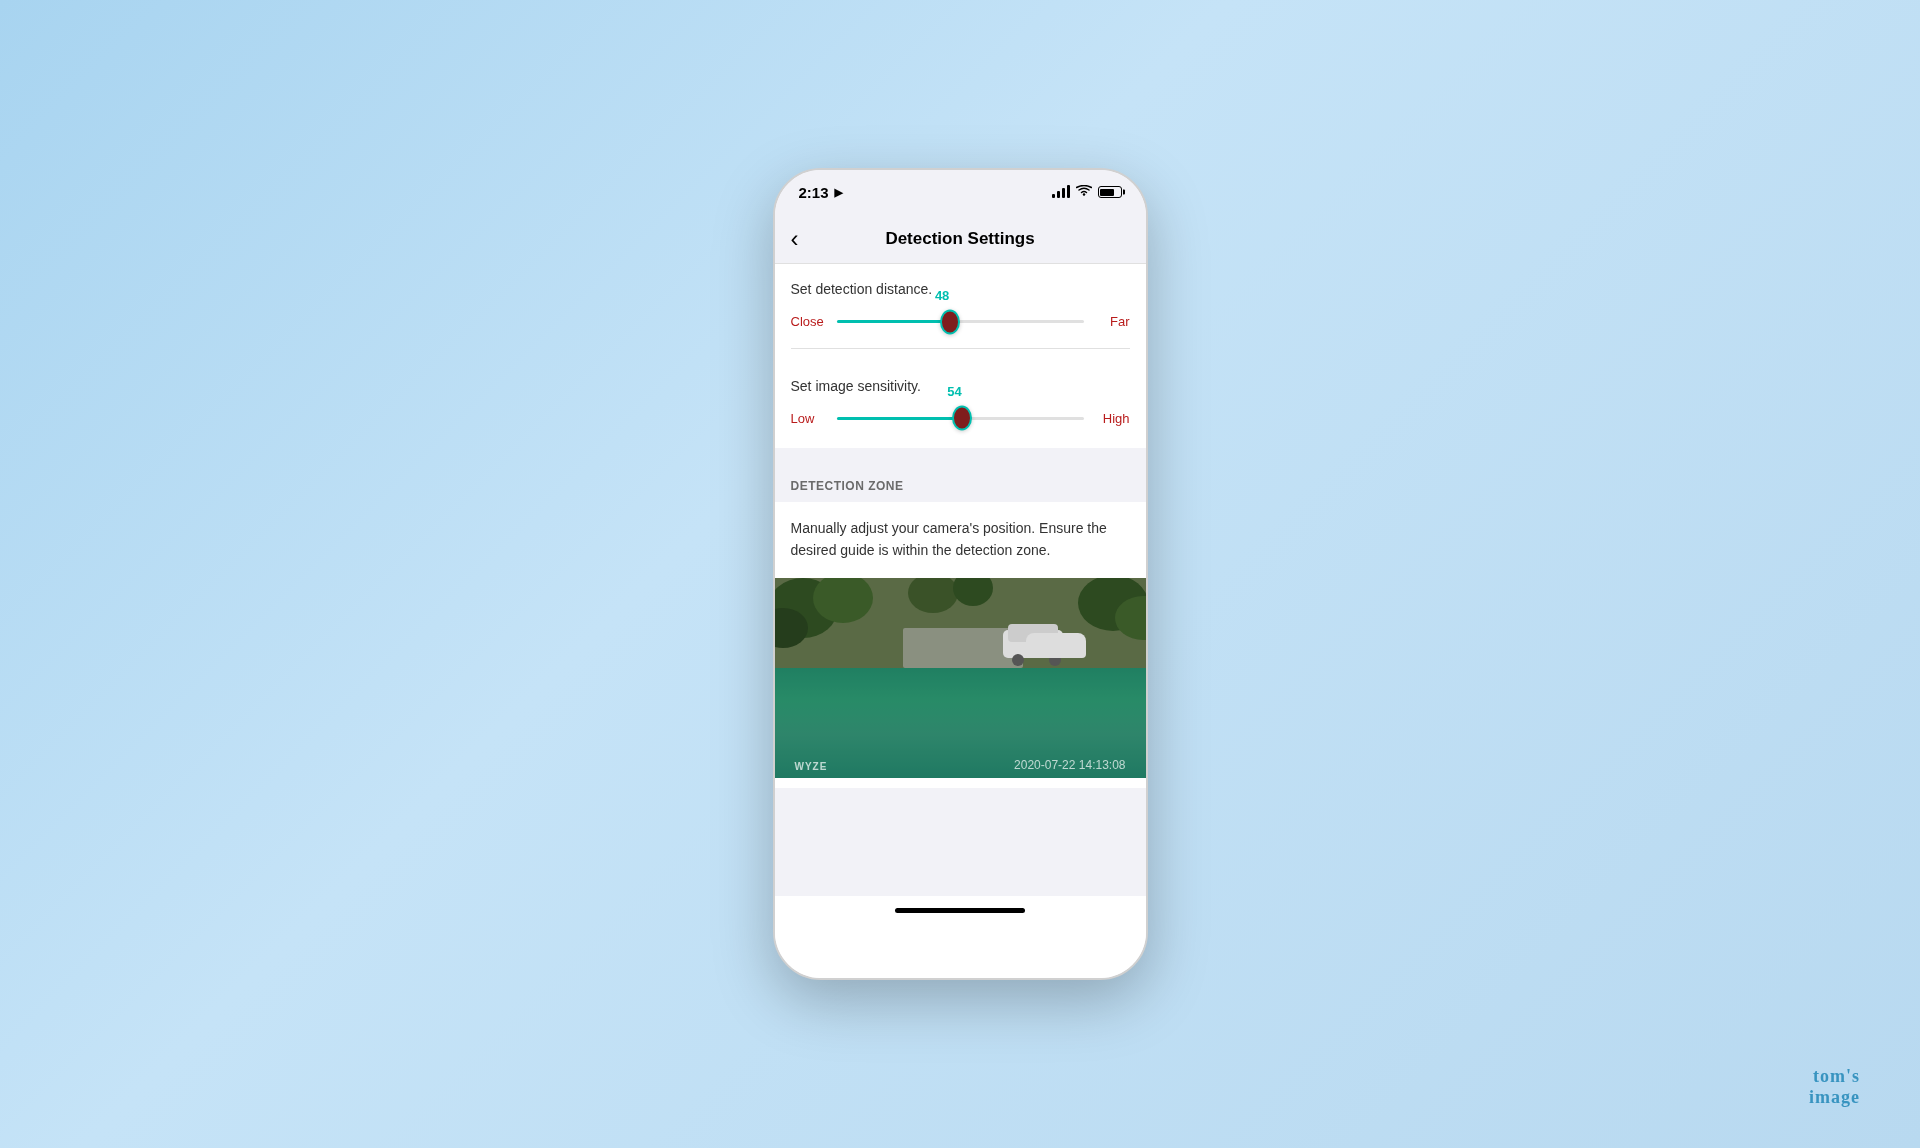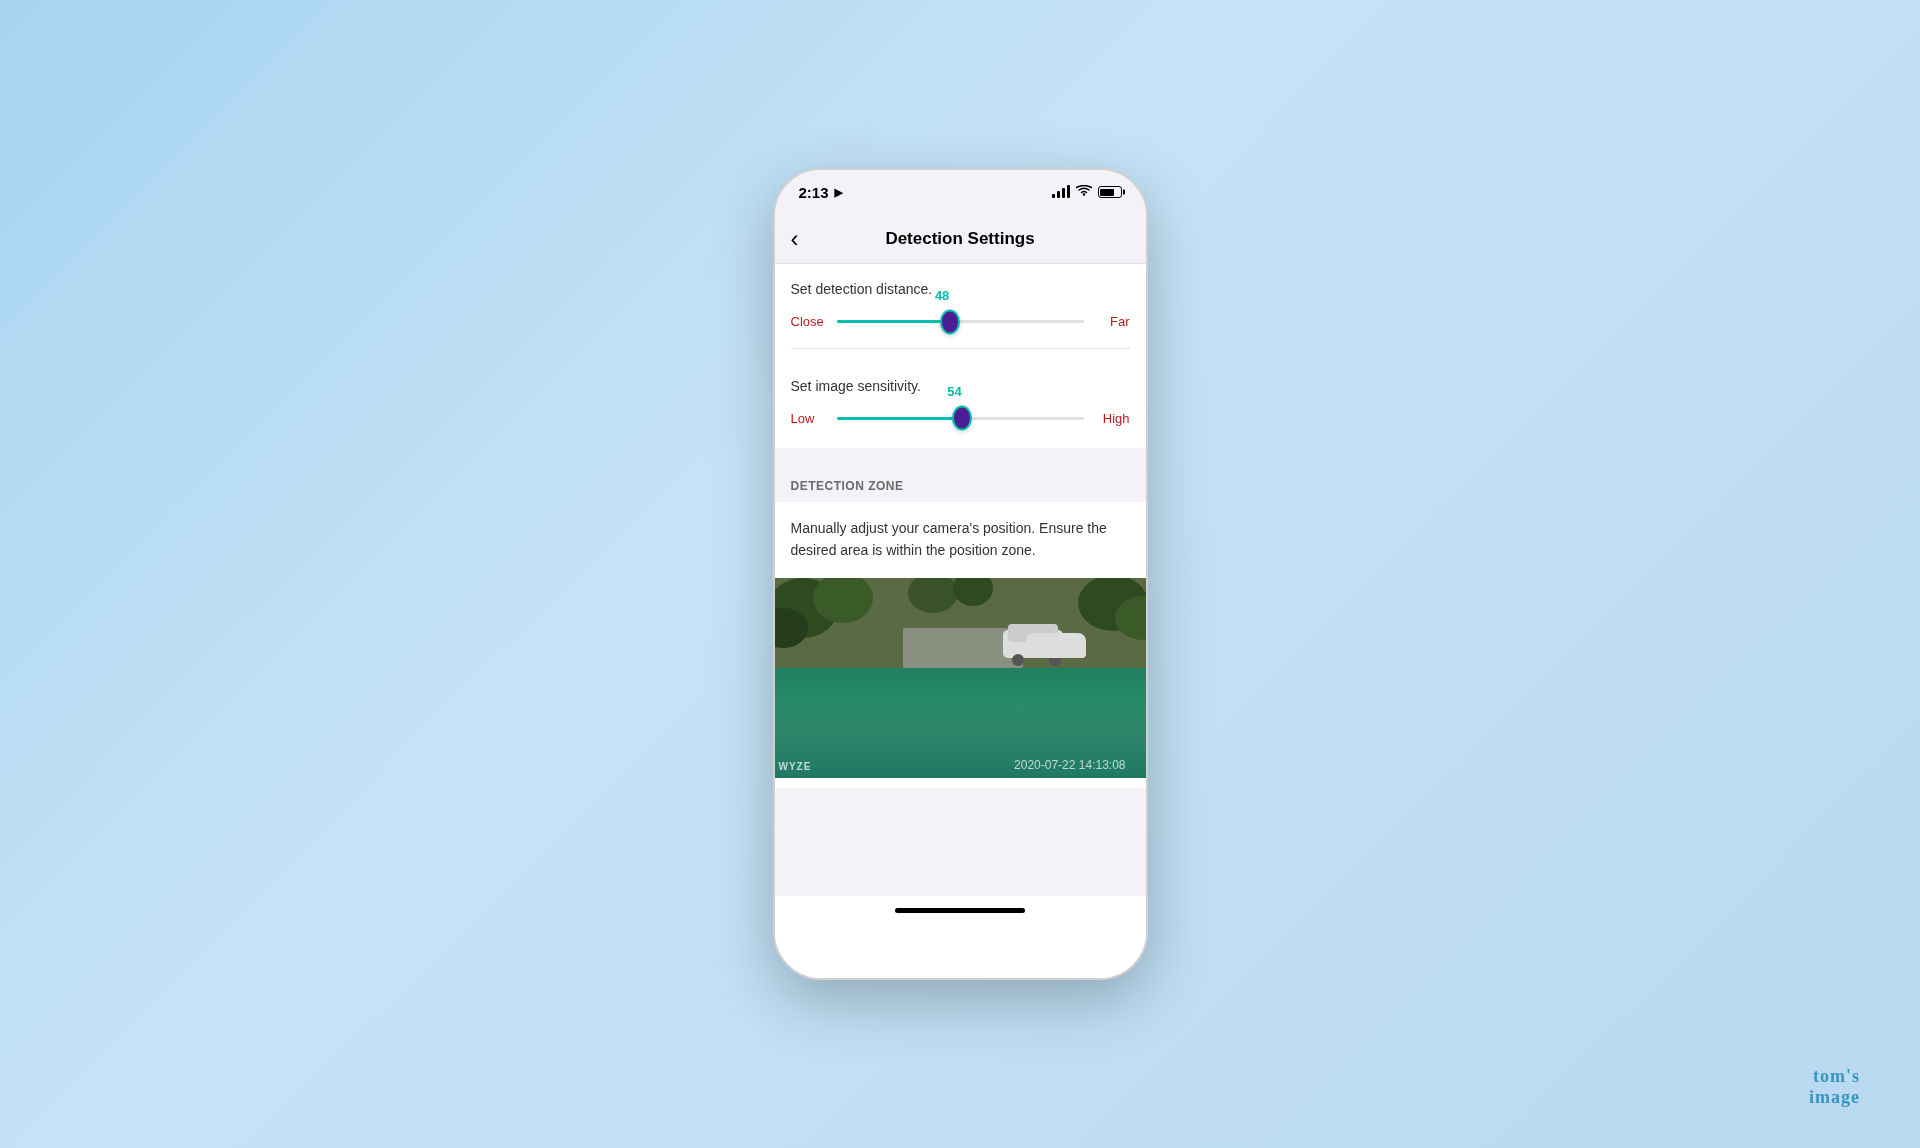--- a/index.html
+++ b/index.html
@@ -214,21 +214,21 @@
       height: 100%;
       background: #00bfaf;
       border-radius: 2px;
     }
     .slider-thumb {
       position: absolute;
       top: 50%;
       transform: translate(-50%, -50%);
       width: 20px;
       height: 25px;
-      background: #4c1d95;
+      background: #7f1d1d;
       border: 2px solid #00bfaf;
       border-radius: 50%;
       box-shadow: 0 1px 4px rgba(0,0,0,0.2);
     }
     .slider-value {
       position: absolute;
       top: -24px;
       transform: translateX(-50%);
       font-size: 13px;
       font-weight: 600;
@@ -313,21 +313,21 @@
     }
     .camera-lower-overlay {
       position: absolute;
       top: 0; left: 0; right: 0; bottom: 0;
       background: rgba(0, 180, 160, 0.45);
       z-index: 1;
     }
     .camera-watermark-vyze {
       position: absolute;
       bottom: 6px;
-      left: 4px;
+      left: 20px;
       font-size: 10px;
       font-weight: bold;
       color: rgba(255,255,255,0.7);
       z-index: 2;
       letter-spacing: 1px;
     }
     .camera-timestamp {
       position: absolute;
       bottom: 6px;
       right: 20px;
@@ -432,21 +432,21 @@
 
     </div>
 
     <div style="height: 12px; background: #f2f2f7;"></div>
 
     <div class="section-header">
       <span class="section-title">DETECTION ZONE</span>
     </div>
 
     <div class="zone-card">
-      <p class="zone-text">Manually adjust your camera's position. Ensure the desired area is within the position zone.</p>
+      <p class="zone-text">Manually adjust your camera's position. Ensure the desired guide is within the detection zone.</p>
     </div>
 
     <div class="camera-container">
 
       <div class="camera-upper">
 
         <svg width="100%" height="90" viewBox="0 0 375 90" preserveAspectRatio="xMidYMid slice" style="position:absolute;top:0;left:0;">
 
           <rect width="375" height="90" fill="#5a6a45"></rect>
 

